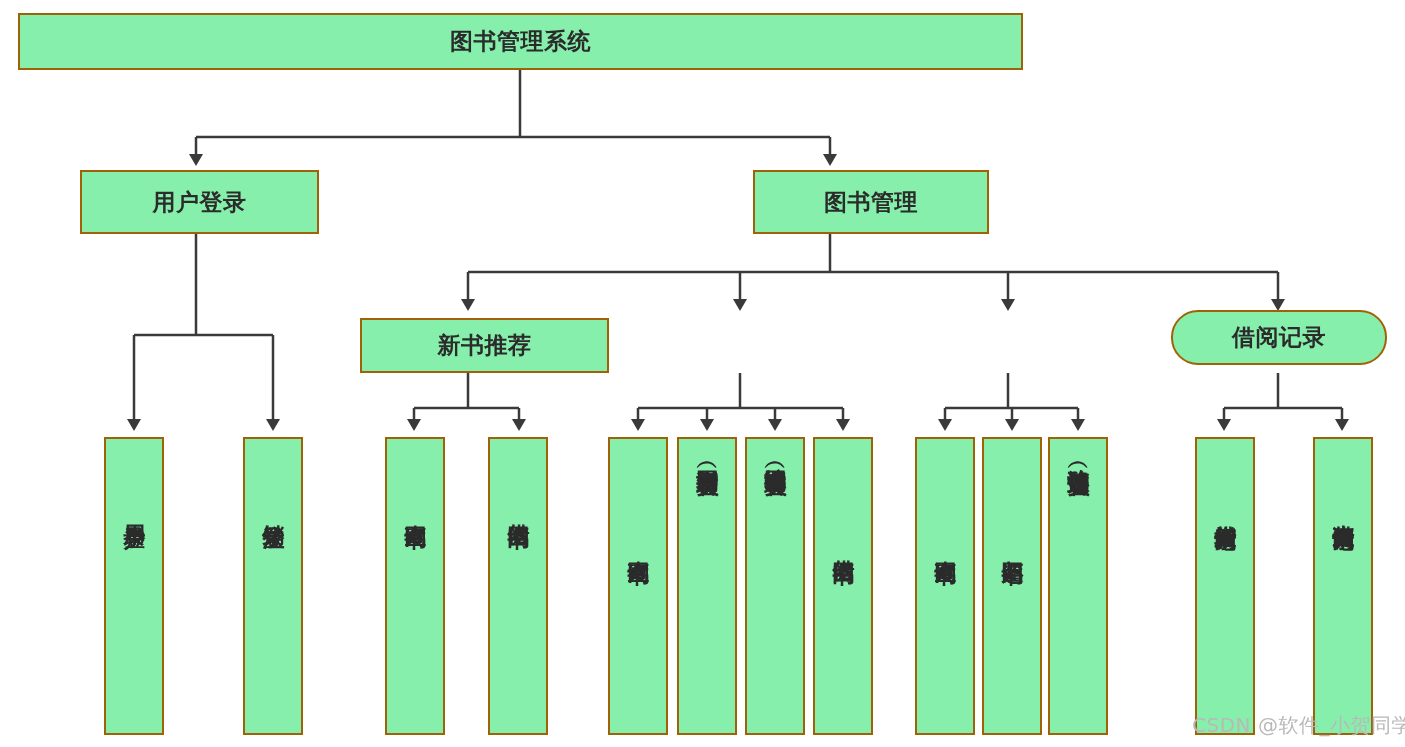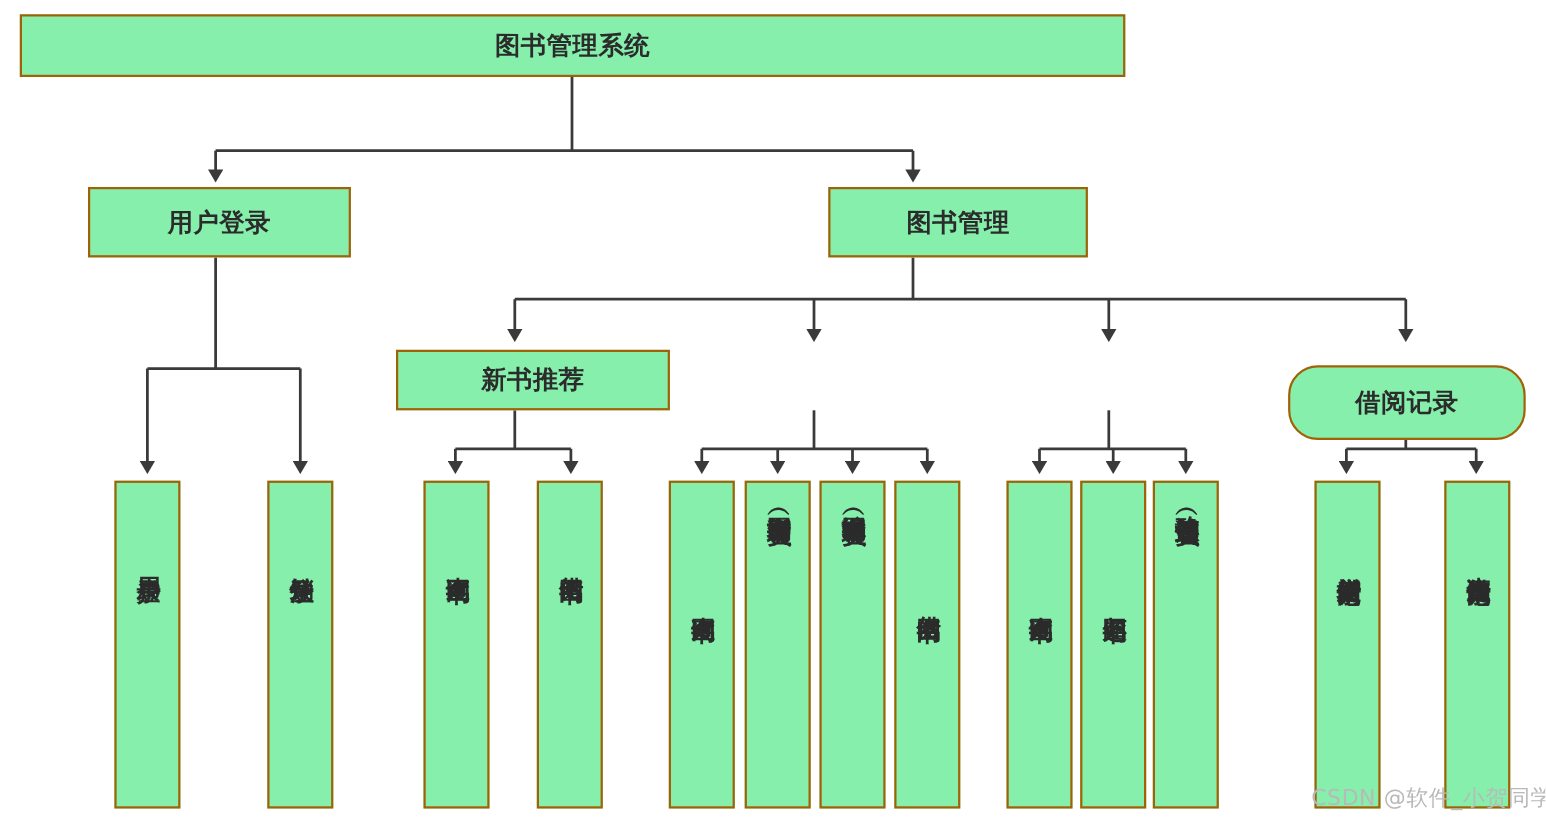--- a/index.html
+++ b/index.html
@@ -123,21 +123,21 @@
       <path d="M1342,408 L1342,420" marker-end="url(#arrow)"></path>
     </g>
   </svg>
 
   <div class="node horiz" style="left:18px;top:13px;width:1005px;height:57px;">图书管理系统</div>
 
   <div class="node horiz" style="left:80px;top:170px;width:239px;height:64px;">用户登录</div>
   <div class="node horiz" style="left:712px;top:170px;width:236px;height:64px;margin-left:41px;">图书管理</div>
 
   <div class="node horiz" style="left:360px;top:318px;width:249px;height:55px;">新书推荐</div>
-  <div class="node horiz" style="left:1171px;top:332px;width:216px;height:68px;border-radius:27px;">借阅记录</div>
+  <div class="node horiz" style="left:1171px;top:310px;width:216px;height:55px;border-radius:27px;">借阅记录</div>
 
   <div class="node vert mid" style="left:104px;top:437px;width:60px;height:298px;">
     <span class="vlabel">用户登录</span>
   </div>
   <div class="node vert mid" style="left:243px;top:437px;width:60px;height:298px;">
     <span class="vlabel">注销登录</span>
   </div>
 
   <div class="node vert mid" style="left:385px;top:437px;width:60px;height:298px;">
     <span class="vlabel">查询图书</span>

